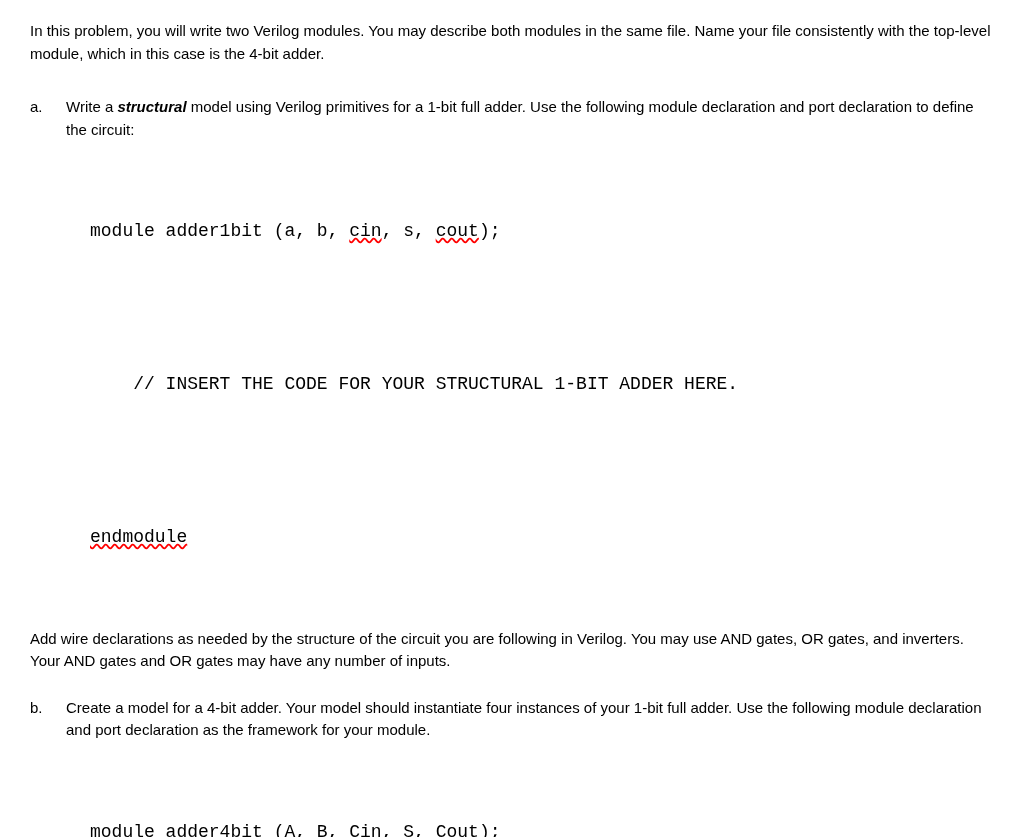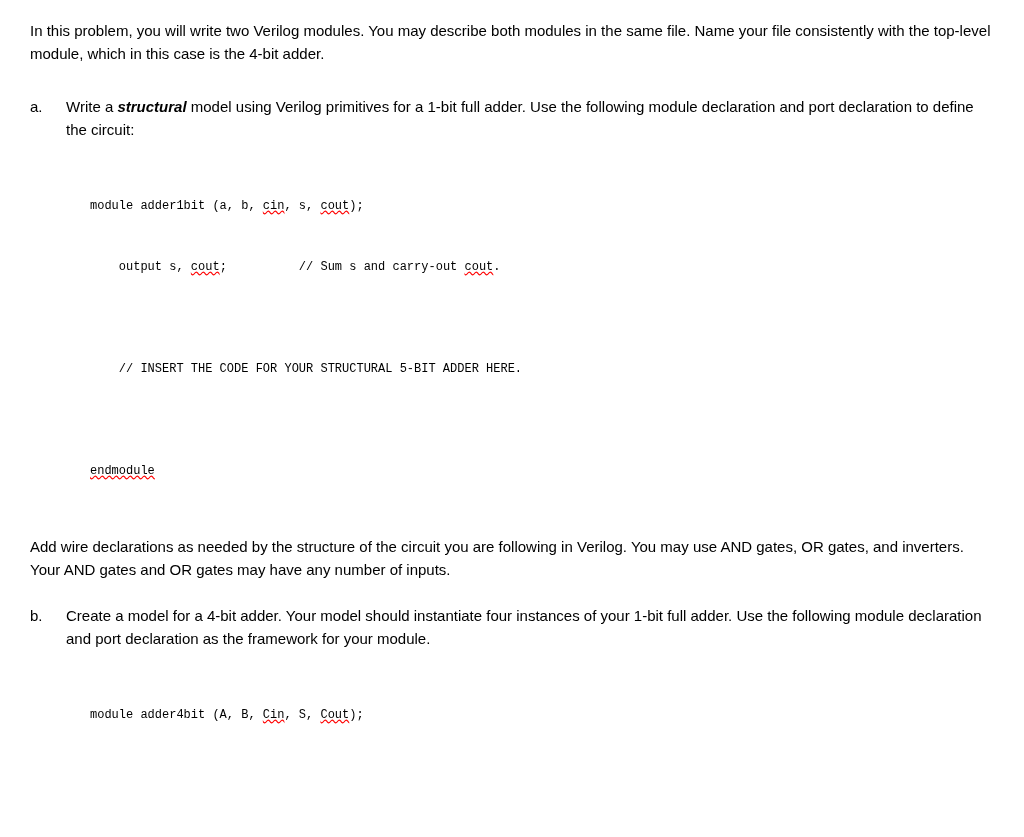--- a/index.html
+++ b/index.html
@@ -45,21 +45,21 @@
       line-height: 1.5;
     }
 
     em {
       font-style: italic;
       font-weight: bold;
     }
 
     .code-block {
       font-family: 'Courier New', Courier, monospace;
-      font-size: 12px;
+      font-size: 18px;
       margin: 14px 0 14px 60px;
       line-height: 1.7;
       white-space: pre;
     }
 
     .code-line {
       display: block;
       line-height: 1.7;
     }
 
@@ -84,23 +84,22 @@
 <div class="section">
   <div class="section-header">
     <span class="section-label">a.</span>
     <span class="section-content">
       Write a <em>structural</em> model using Verilog primitives for a 1-bit full adder. Use the following module declaration and port declaration to define the circuit:
     </span>
   </div>
 
   <div class="code-block">
     <span class="code-line">module adder1bit (a, b, <span class="underline-red">cin</span>, s, <span class="underline-red">cout</span>);</span>
-    <span class="code-line">    output s, <span class="underline-red">cout</span>;          // Sum s and carry-out <span class="underline-red">cout</span>.</span>
     <span class="code-line"></span>
-    <span class="code-line">    // INSERT THE CODE FOR YOUR STRUCTURAL 5-BIT ADDER HERE.</span>
+    <span class="code-line">    // INSERT THE CODE FOR YOUR STRUCTURAL 1-BIT ADDER HERE.</span>
     <span class="code-line"></span>
     <span class="code-line"><span class="underline-red">endmodule</span></span>
   </div>
 
   <div class="between-text">
     <span>Add wire declarations as needed by the structure of the circuit you are following in Verilog. You may use AND gates, OR gates, and inverters. Your AND gates and OR gates may have any number of inputs.</span>
   </div>
 </div>
 
 <div class="section">

